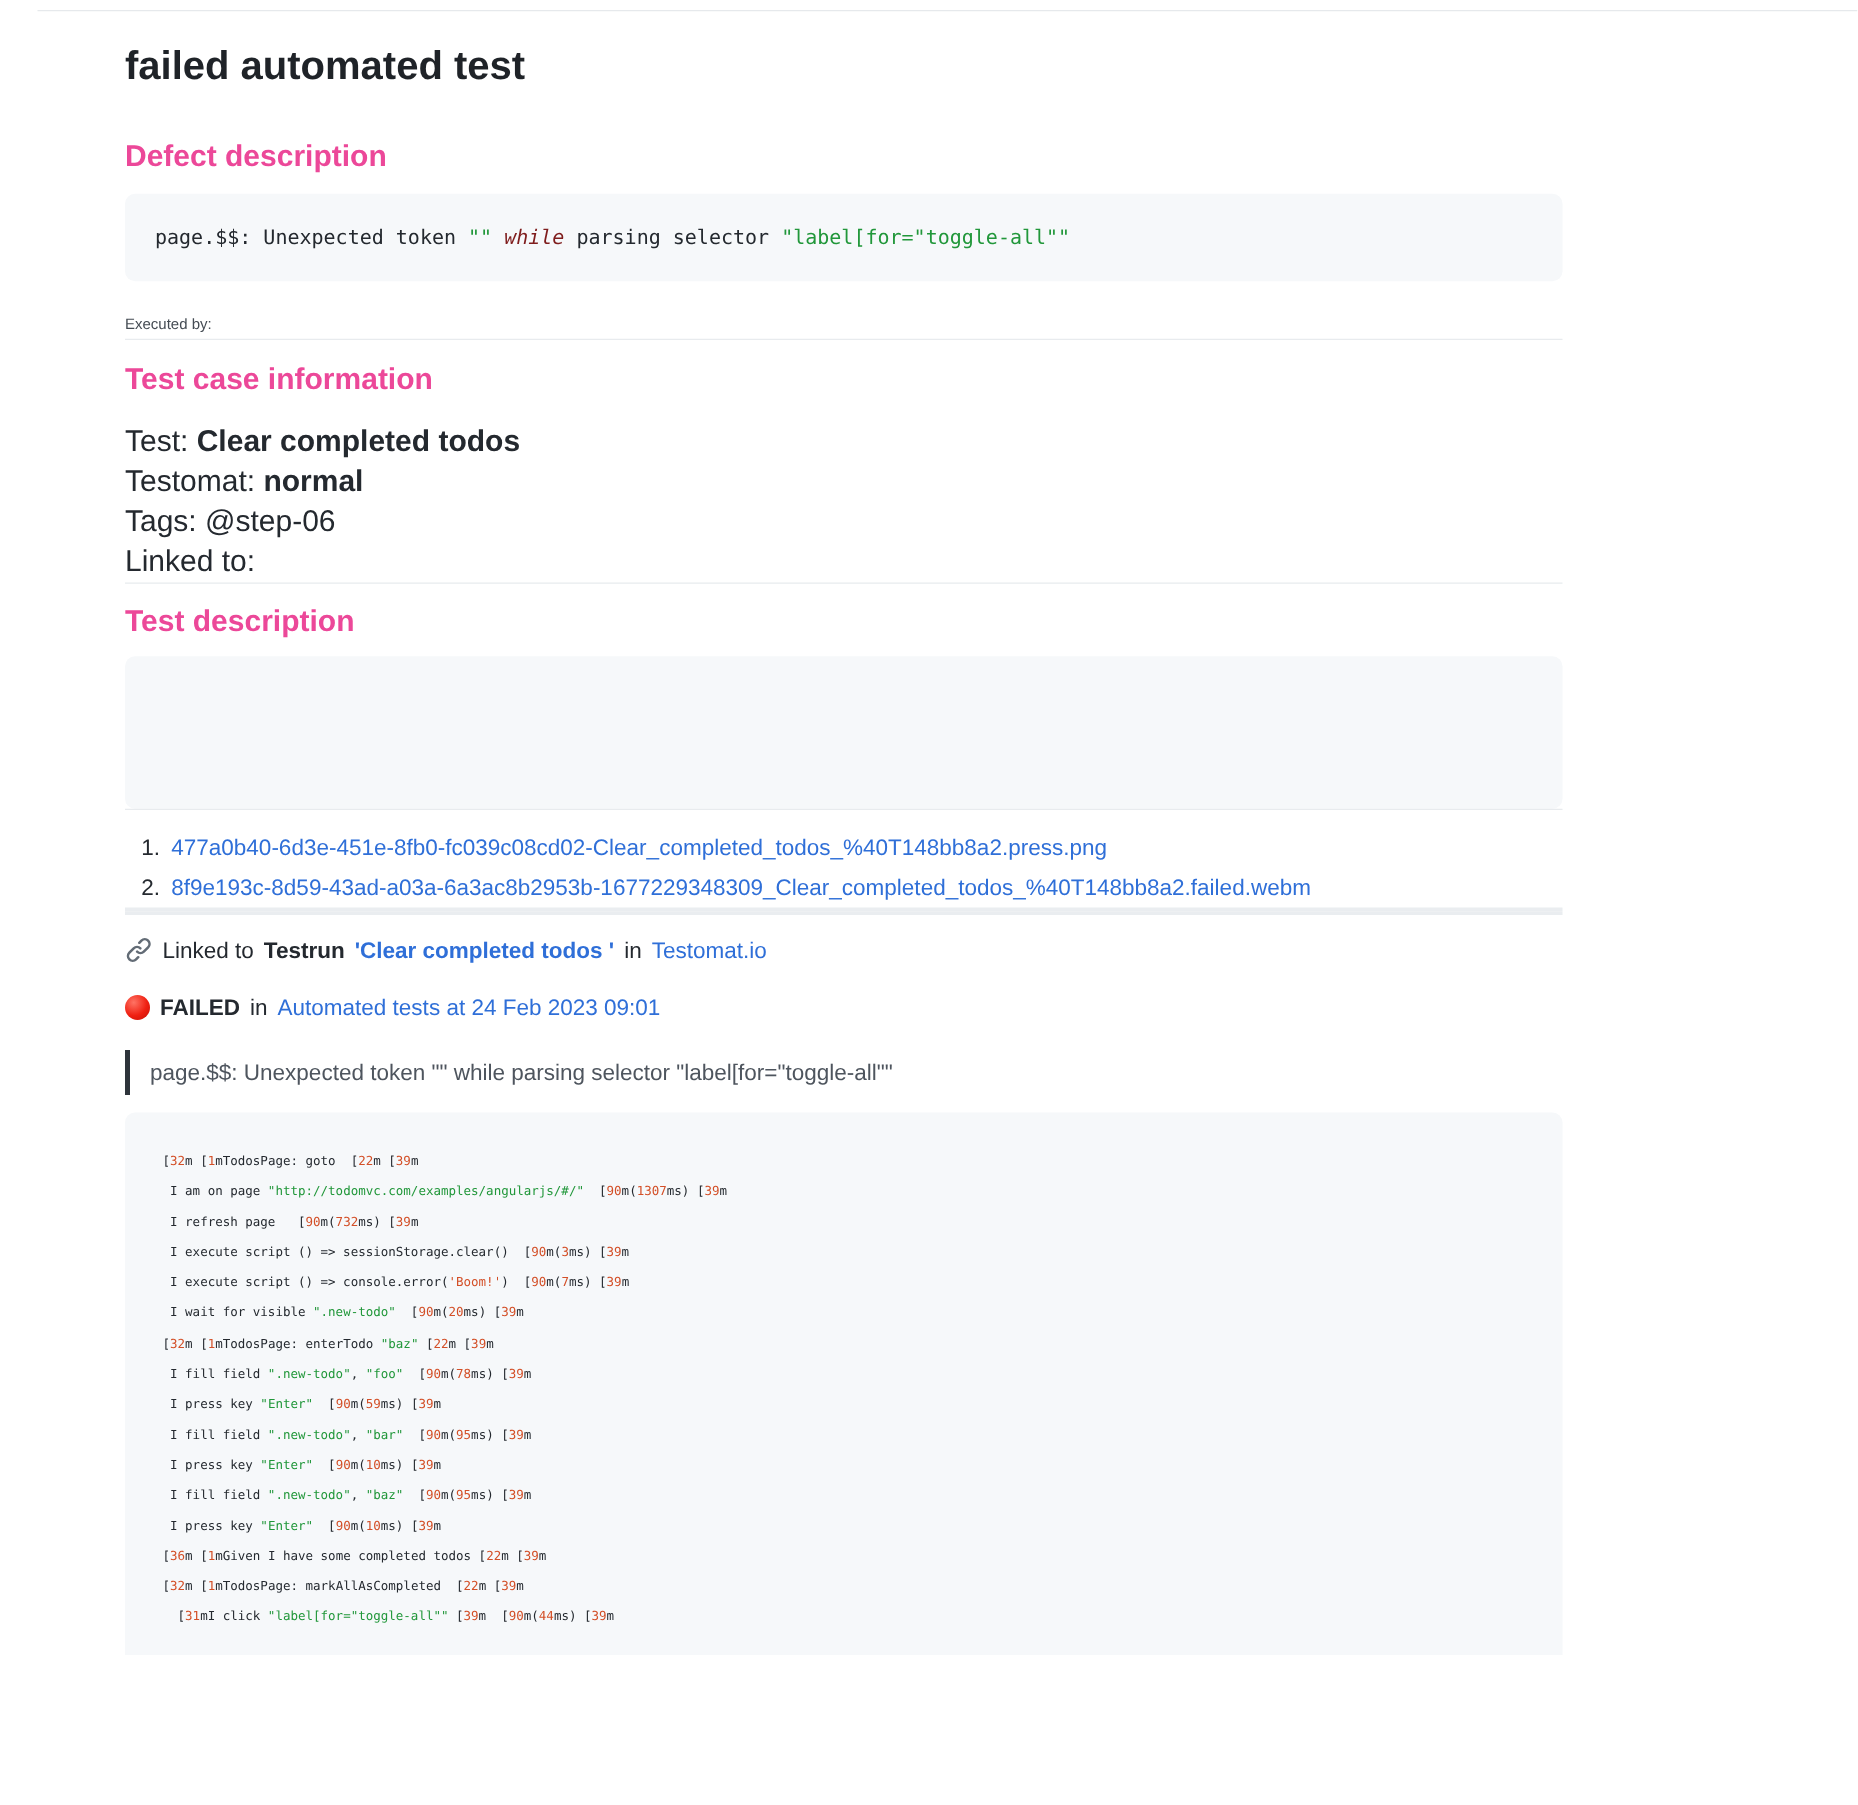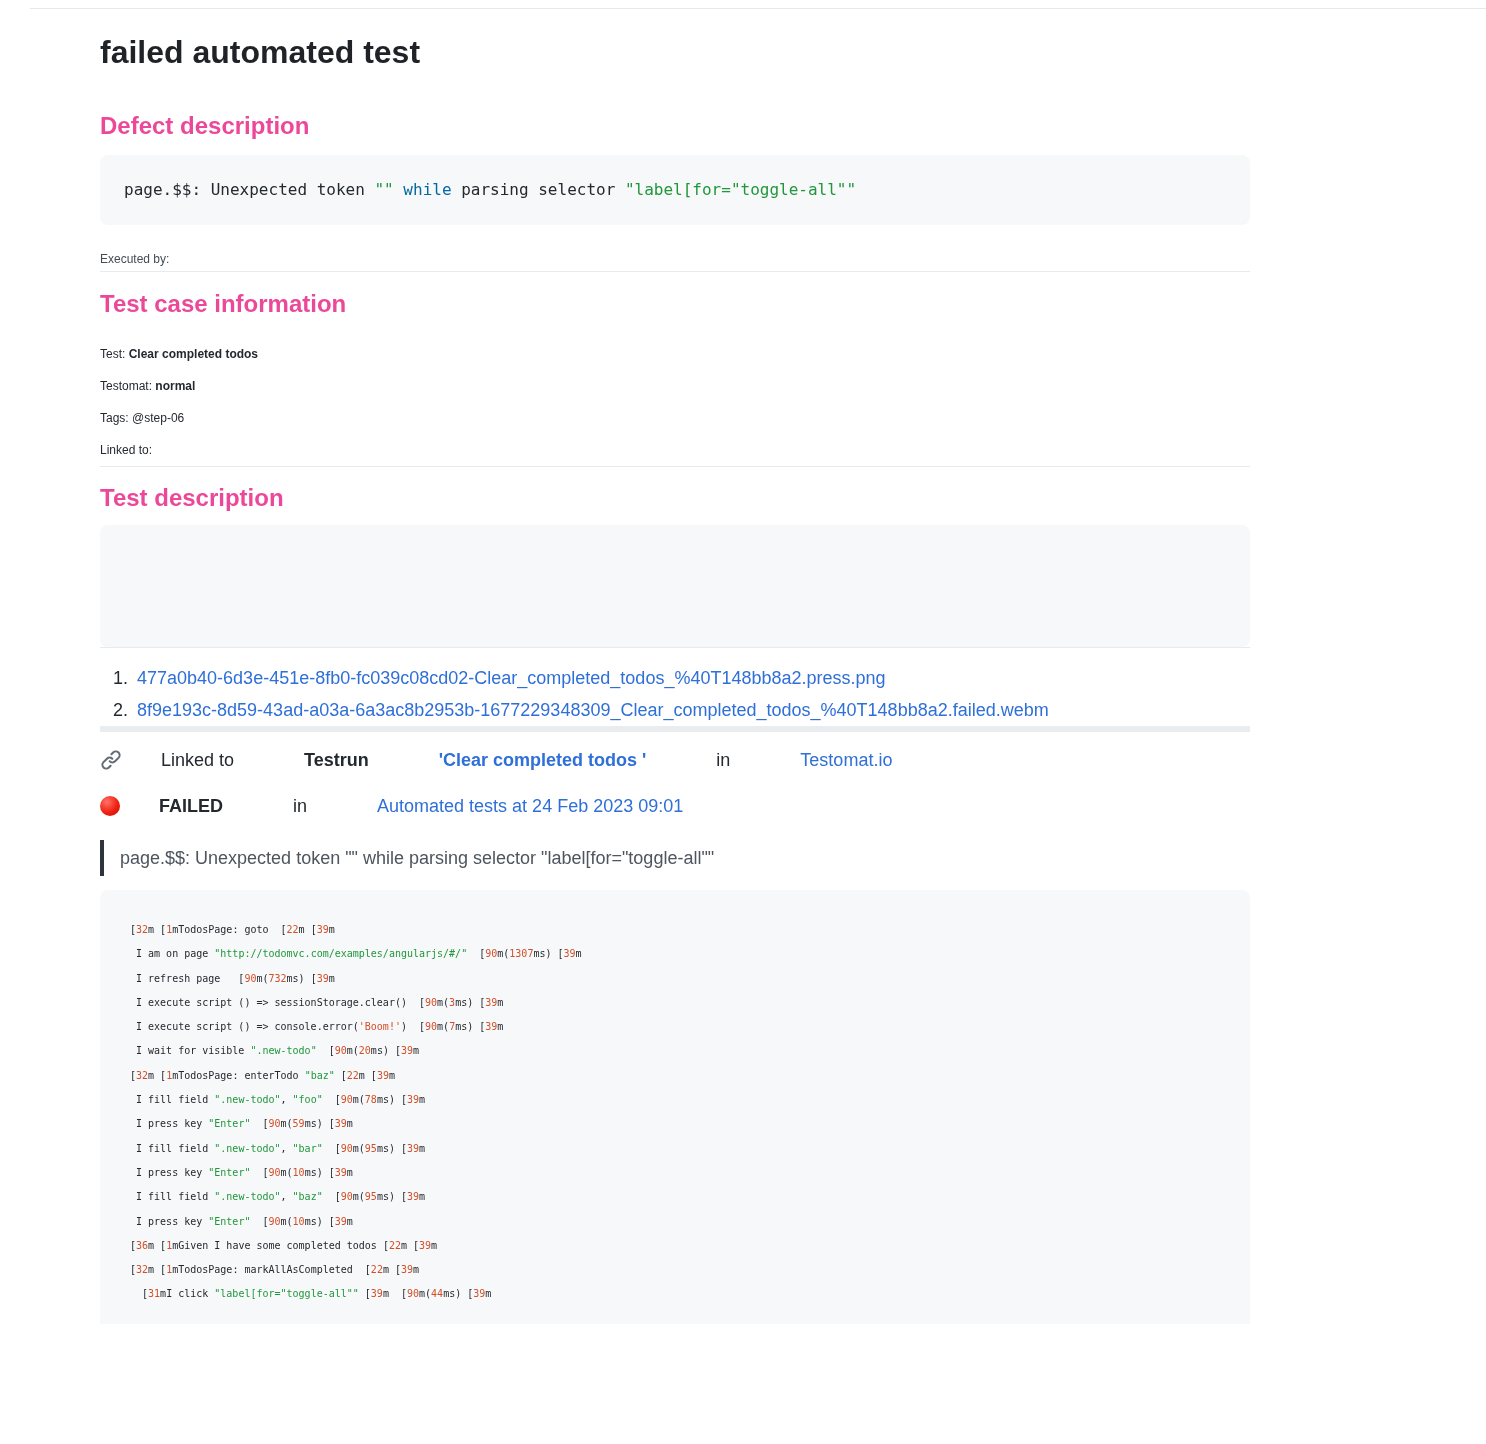--- a/index.html
+++ b/index.html
@@ -29,31 +29,31 @@
   .executed { font-size:12px; line-height:24px; margin:22px 0 0; color:#454c54; }
 
   hr.thin { border:none; border-top:1px solid #e8ebee; margin:0; }
   .hr-1 { margin-top:16px; }
   .hr-2 { margin-top:9px; }
   .hr-3 { margin-top:18px; }
   hr.thick { border:none; height:3px; background:#eaedf0; margin:0; }
   .hr-4 { margin-top:11px; }
   .hr-5 { margin-top:12px; }
 
-  .info { font-size:12px; line-height:32px; margin:20px 0 0; }
+  .info { font-size:24px; line-height:32px; margin:20px 0 0; }
   .info .line { display:block; }
   .info b { font-weight:700; color:#24292f; }
 
   .empty-block { background:#f6f8fa; border-radius:8px; height:122px; margin-top:13px; }
 
   ol.attachments { list-style:none; margin:14px 0 0; padding:0 0 0 13px; font-size:18px; line-height:32px; }
   ol.attachments .num { color:#24292f; margin-right:9px; }
   a.lnk { color:#2f6fd8; text-decoration:none; cursor:pointer; }
 
-  .row { font-size:18px; line-height:26px; display:flex; align-items:center;gap:31px; }
+  .row { font-size:18px; line-height:26px; display:flex; align-items:center; }
   .row-linked { margin-top:15px; }
   .row-failed { margin-top:20px; }
   .row .gap { width:8px; display:inline-block; flex:none; }
   .bold { font-weight:700; }
   .semibold { font-weight:600; }
   .link-icon { width:22px; height:22px; flex:none; margin-right:8px; }
   .red-dot {
     width:20px; height:20px; border-radius:50%; flex:none; margin-right:8px;
     background:radial-gradient(circle at 35% 30%, #ff7364 0%, #ef2012 55%, #c40f03 100%);
   }
@@ -64,21 +64,21 @@
   }
 
   pre.log-block {
     background:#f6f8fa; border-radius:8px 8px 0 0; margin:14px 0 0;
     padding:28px 30px 30px; font-size:10px; line-height:24.3px; color:#24292f;
     white-space:pre; height:434px; overflow:hidden;
   }
   .tok-d { color:#24292f; }
   .tok-o { color:#d34f27; }
   .tok-g { color:#21973a; }
-  .tok-b { color:#0369a1; }
+  .tok-b { color:#7f1d1d;font-style:italic; }
 </style>
 </head>
 <body>
 
 <div class="top-rule"></div>
 
 <main class="content">
 
   <h1 class="title">failed automated test</h1>
 

